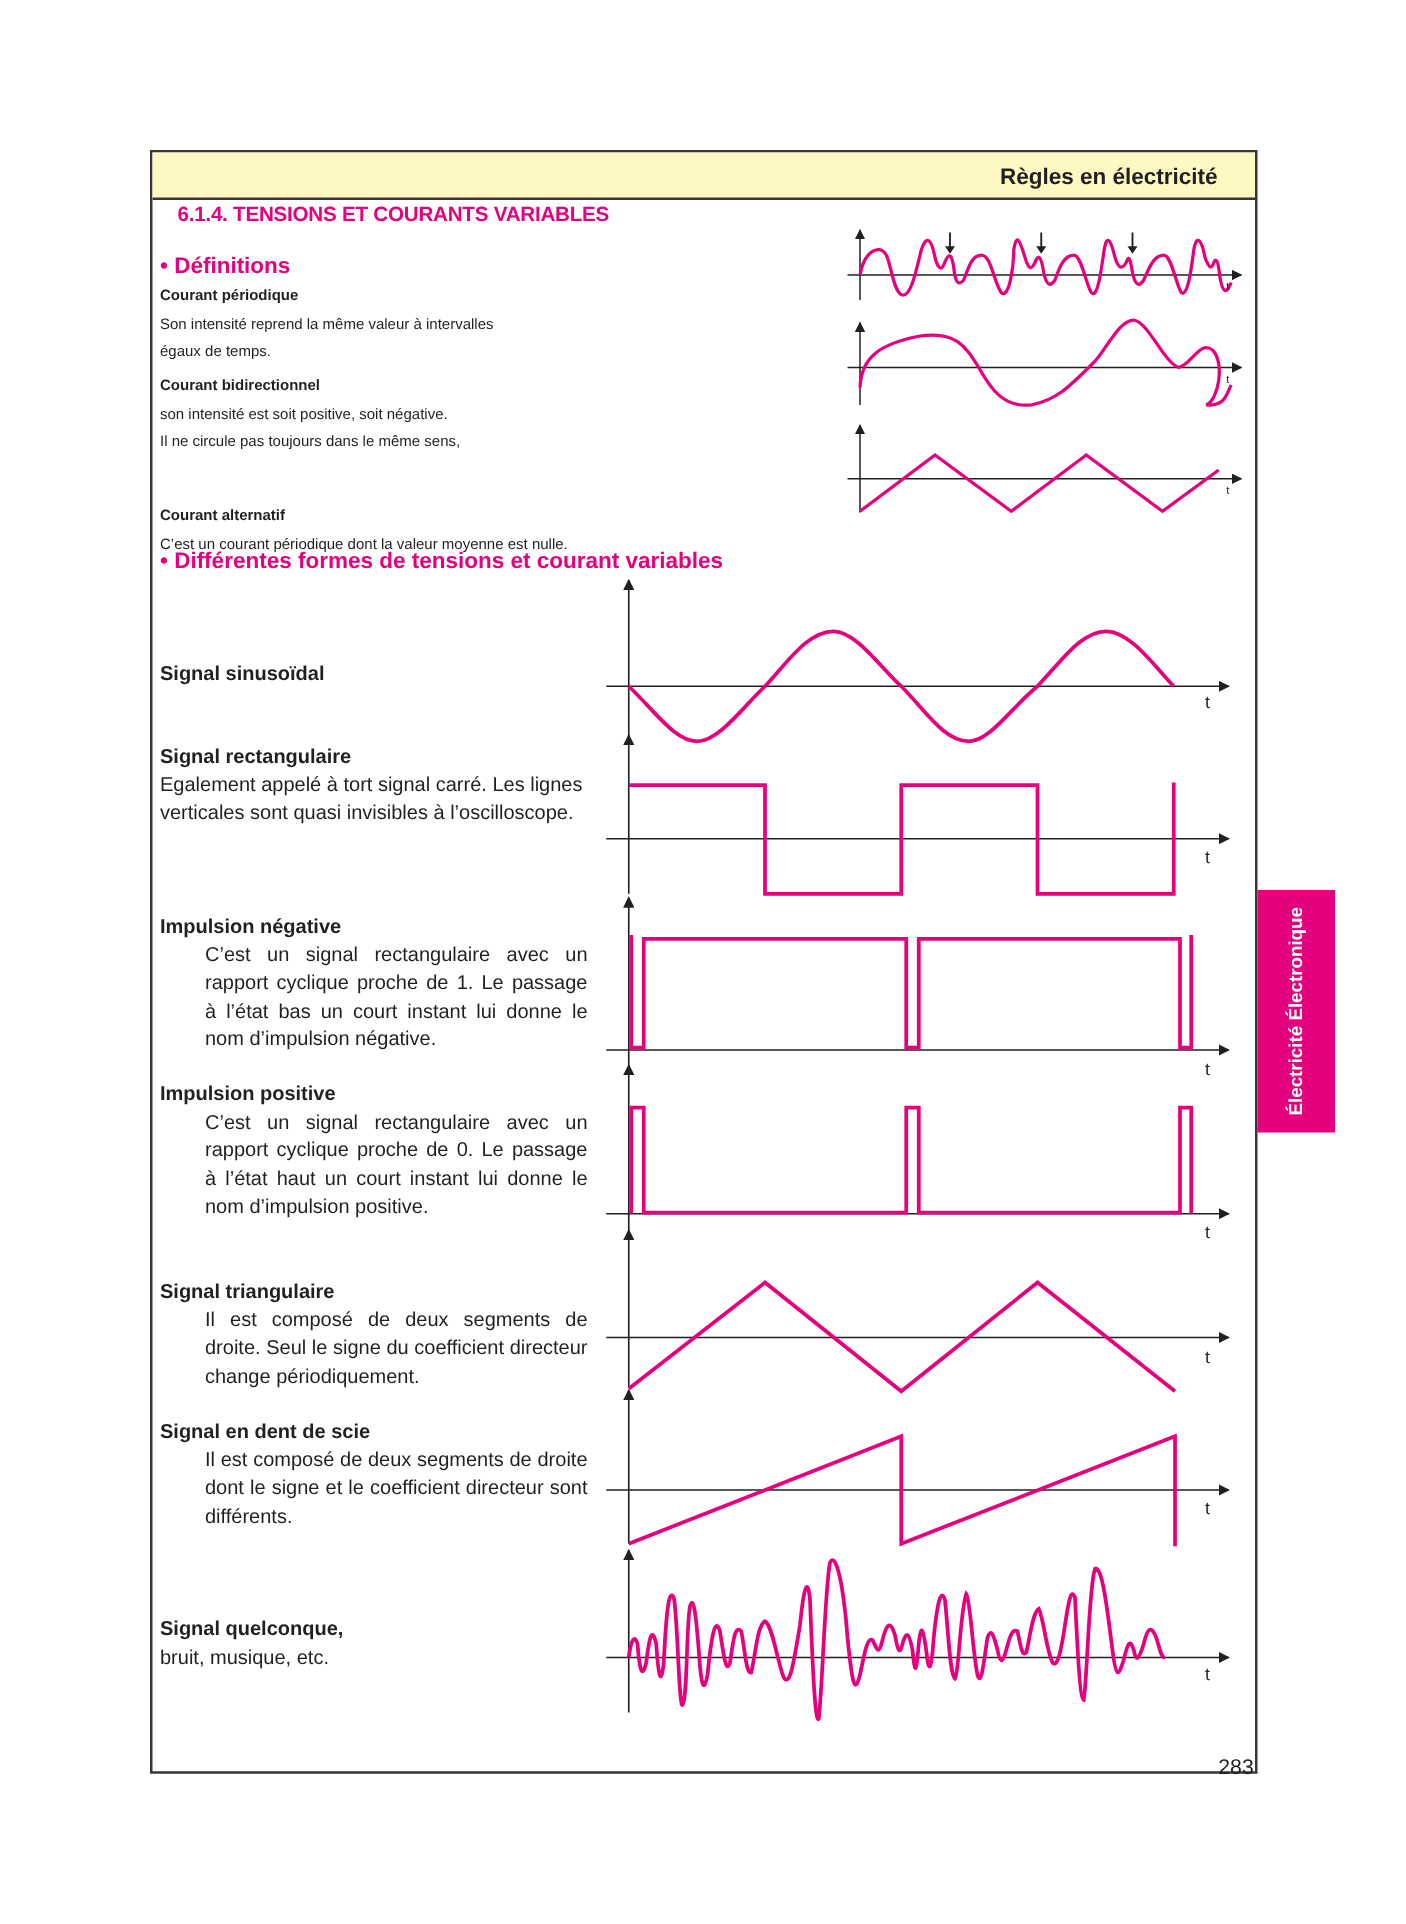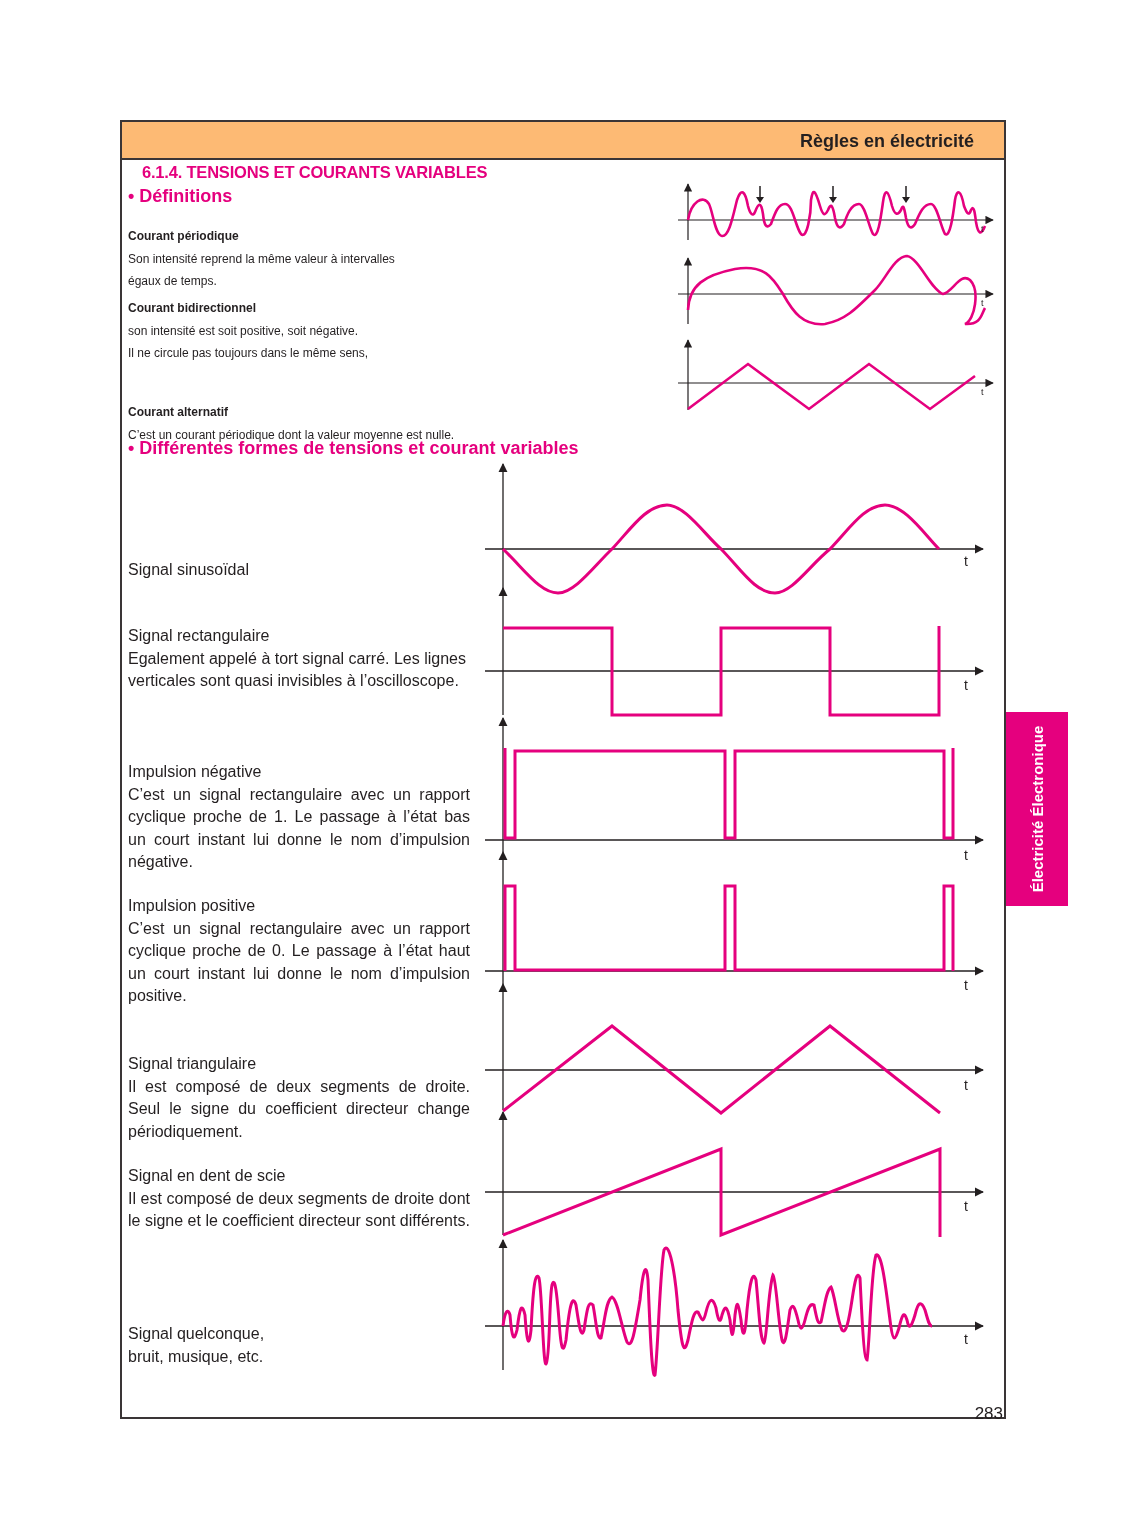--- a/index.html
+++ b/index.html
@@ -1,41 +1,41 @@
 <!DOCTYPE html>
 <html><head>
 <meta charset="utf-8">
 <style>
   html, body { margin: 0; padding: 0; background: #ffffff; }
   body { width: 1125px; height: 1539px; position: relative; font-family: "Liberation Sans", sans-serif; color: #231f20; }
   .frame { position: absolute; left: 120px; top: 120px; width: 882px; height: 1295px; border: 2px solid #3a3536; }
-  .header-band { position: absolute; left: 0; top: 0; width: 882px; height: 36px; background: #fdba74; border-bottom: 2px solid #3a3536; }
+  .header-band { position: absolute; left: 0; top: 0; width: 882px; height: 36px; background: #fef9c3; border-bottom: 2px solid #3a3536; }
   .header-title { position: absolute; right: 30px; top: 9px; font-size: 18px; font-weight: bold; color: #231f20; }
   .section-title { position: absolute; left: 20px; top: 41px; font-size: 16.5px; font-weight: bold; color: #e5007e; letter-spacing: -0.2px; }
   .sub-title { position: absolute; left: 6px; font-size: 18px; font-weight: bold; color: #e5007e; }
   .def-block { position: absolute; left: 6px; width: 560px; font-size: 12px; line-height: 22.5px; }
   .def-block b { font-weight: bold; display: block; }
   .sig-block { position: absolute; left: 6px; width: 342px; font-size: 16px; line-height: 22.5px; }
-  .sig-block .t { font-weight: normal; display: block; margin-top: 30px; }
-  .sig-block .j { text-align: justify; text-align-last: left; display: block; }
+  .sig-block .t { font-weight: bold; display: block; }
+  .sig-block .j { text-align: justify; text-align-last: left; display: block; margin-left: 36px; }
   svg.plot { position: absolute; overflow: visible; }
   .side-tab { position: absolute; left: 1006px; top: 712px; width: 62px; height: 194px; background: #e5007e; }
   .side-tab span { position: absolute; left: 50%; top: 50%; transform: translate(-50%, -50%) rotate(-90deg); white-space: nowrap; color: #ffffff; font-weight: bold; font-size: 15px; }
   .page-number { position: absolute; right: 122px; top: 1404px; font-size: 17px; color: #231f20; }
 </style>
 </head>
 <body>
 
 <div class="frame">
   <div class="header-band">
     <span class="header-title">Règles en électricité</span>
   </div>
 
   <div class="section-title">6.1.4. TENSIONS ET COURANTS VARIABLES</div>
-  <div class="sub-title" style="top:64px;">• Définitions</div>
+  <div class="sub-title" style="top:80px;">• Définitions</div>
 
   <div class="def-block" style="top:103px;">
     <b>Courant périodique</b>
     <span style="display:block">Son intensité reprend la même valeur à intervalles</span>
     <span style="display:block">égaux de temps.</span>
   </div>
   <div class="def-block" style="top:175px;">
     <b>Courant bidirectionnel</b>
     <span style="display:block">son intensité est soit positive, soit négative.</span>
     <span style="display:block">Il ne circule pas toujours dans le même sens,</span>

